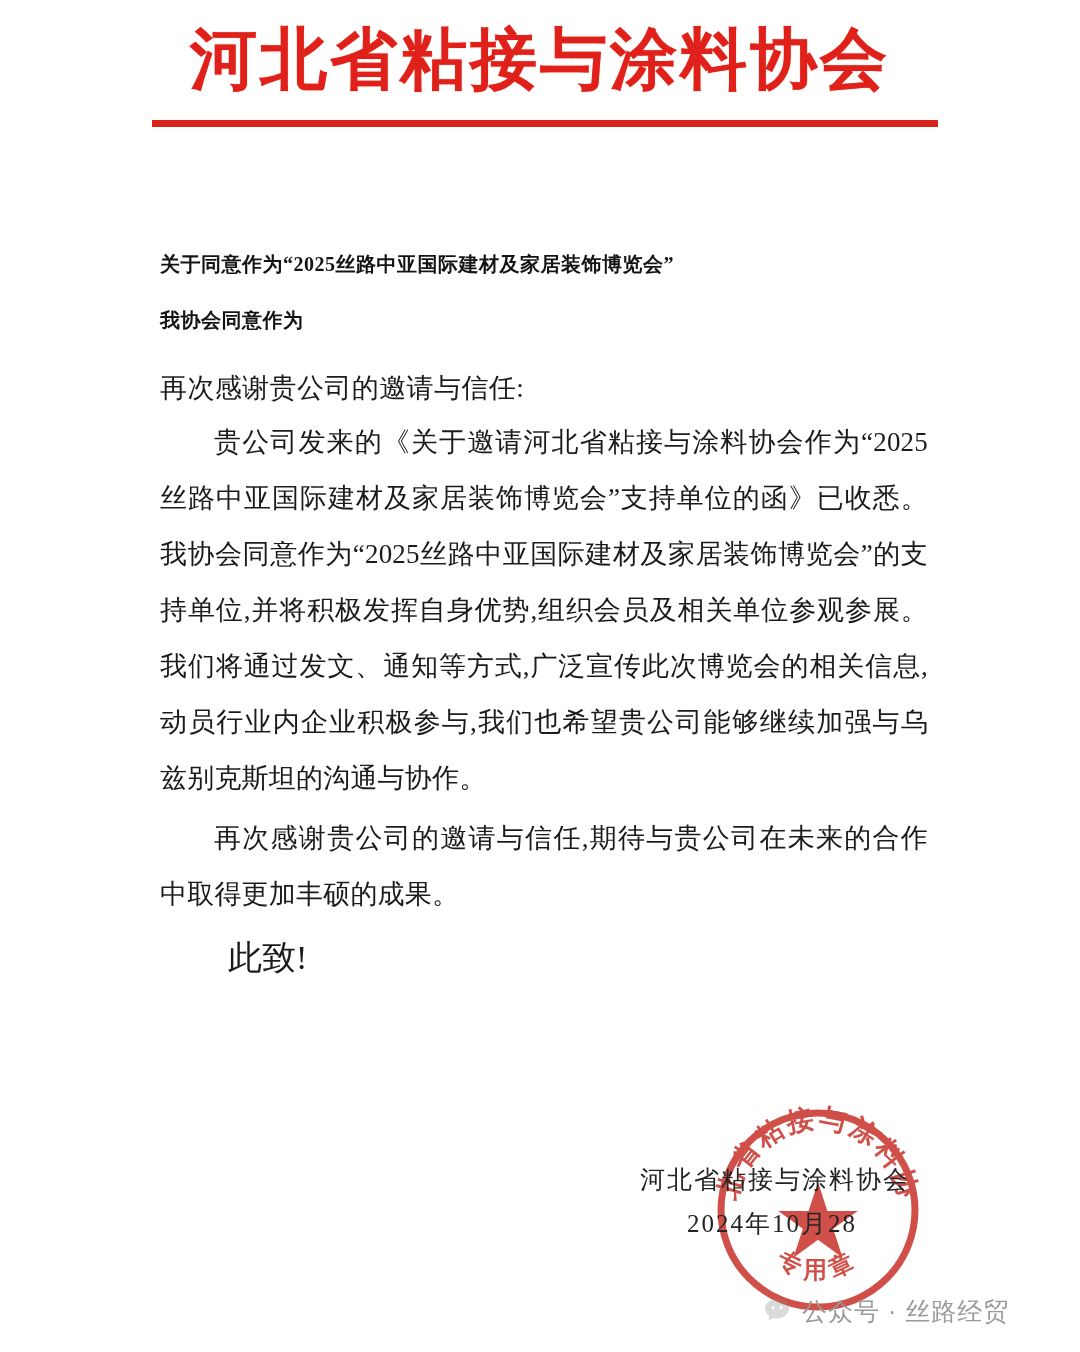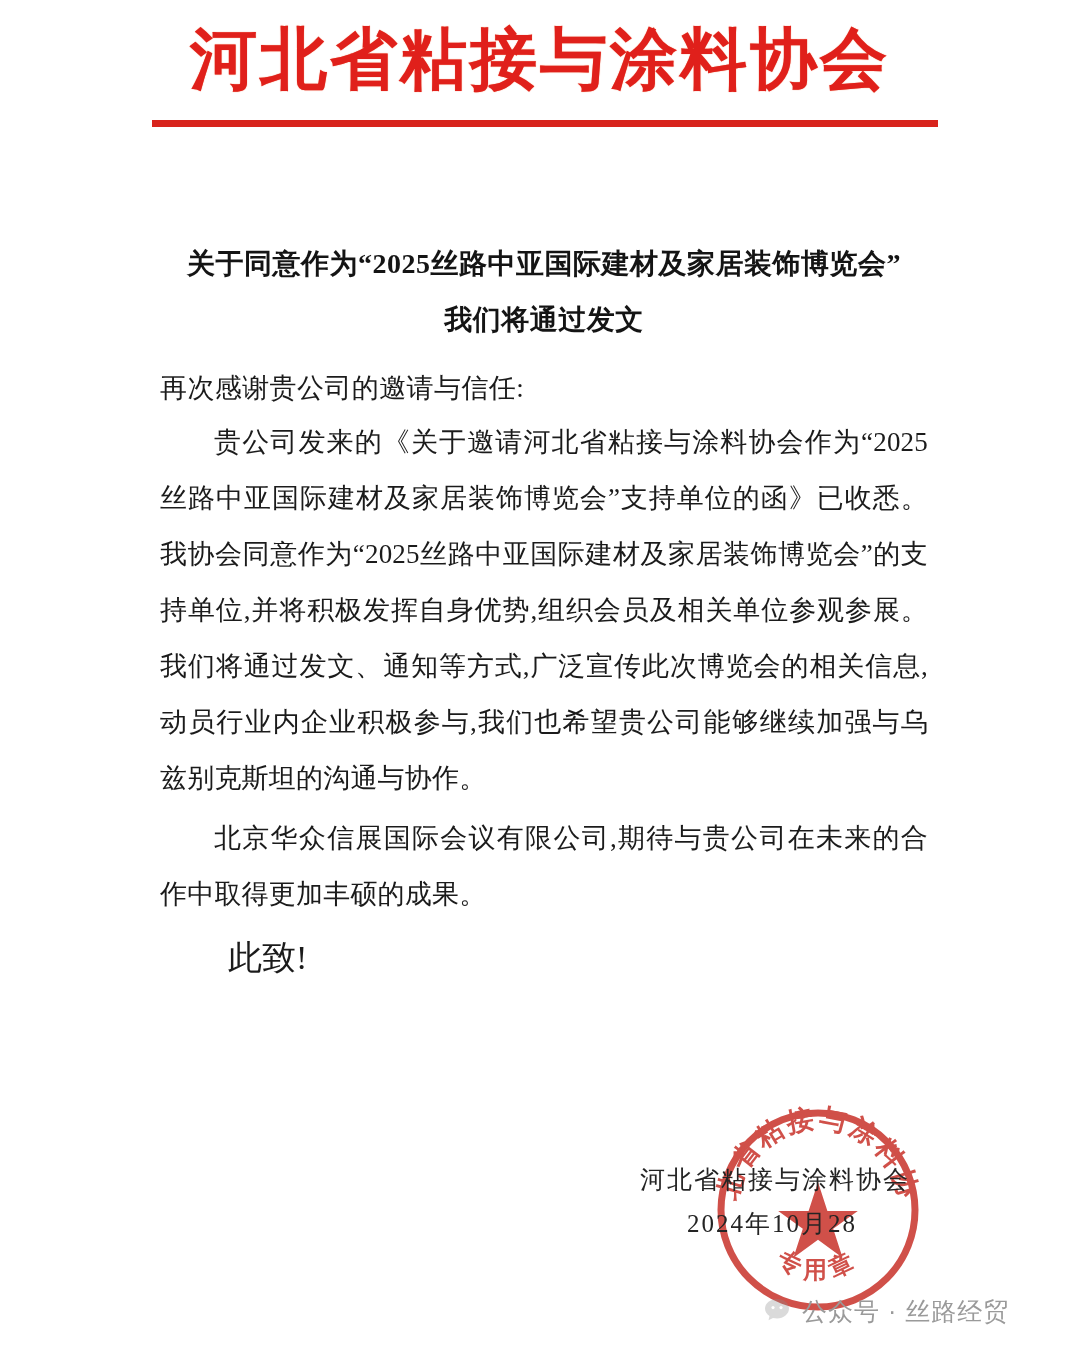--- a/index.html
+++ b/index.html
@@ -51,24 +51,23 @@
 
   
   .doc {
     position: absolute;
     left: 160px;
     top: 236px;
     width: 768px;
   }
 
   .doc-title {
-    font-size: 28px;
+    font-size: 20px;
     font-weight: 700;
     line-height: 56px;
-    text-align: center;
     letter-spacing: 0.5px;
     color: #141414;
     font-family: "Liberation Serif", "DejaVu Serif", serif;
   }
   .doc-title .line2 {
     display: block;
   }
 
   .recipient {
     margin-top: 14px;
@@ -168,27 +167,27 @@
 
 <div class="letterhead">
   <div class="letterhead-title">河北省粘接与涂料协会</div>
   <div class="letterhead-rule"></div>
 </div>
 
 <div class="doc">
 
   <div class="doc-title">
     <span>关于同意作为“2025丝路中亚国际建材及家居装饰博览会”</span>
-    <span class="line2">我们将通过发文</span>
+    <span class="line2">我协会同意作为</span>
   </div>
 
   <div class="recipient">再次感谢贵公司的邀请与信任:</div>
 
   <p class="para">贵公司发来的《关于邀请河北省粘接与涂料协会作为“2025丝路中亚国际建材及家居装饰博览会”支持单位的函》已收悉。我协会同意作为“2025丝路中亚国际建材及家居装饰博览会”的支持单位,并将积极发挥自身优势,组织会员及相关单位参观参展。我们将通过发文、通知等方式,广泛宣传此次博览会的相关信息,动员行业内企业积极参与,我们也希望贵公司能够继续加强与乌兹别克斯坦的沟通与协作。</p>
-  <p class="para">北京华众信展国际会议有限公司,期待与贵公司在未来的合作中取得更加丰硕的成果。</p>
+  <p class="para">再次感谢贵公司的邀请与信任,期待与贵公司在未来的合作中取得更加丰硕的成果。</p>
 
   <div class="closing">此致!</div>
 </div>
 
 <div class="seal">
   <svg viewBox="0 0 212 212" width="212" height="212" aria-hidden="true">
     <defs>
       <path id="arcTop" d="M 24,106 A 82,82 0 0 1 188,106"></path>
       <path id="arcBottom" d="M 38,106 A 68,68 0 0 0 174,106"></path>
     </defs>

